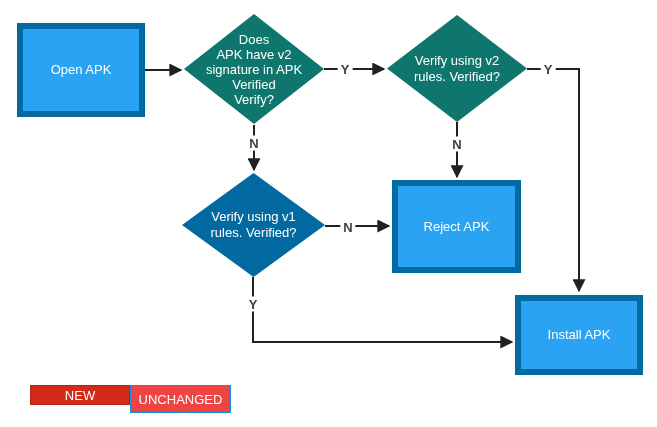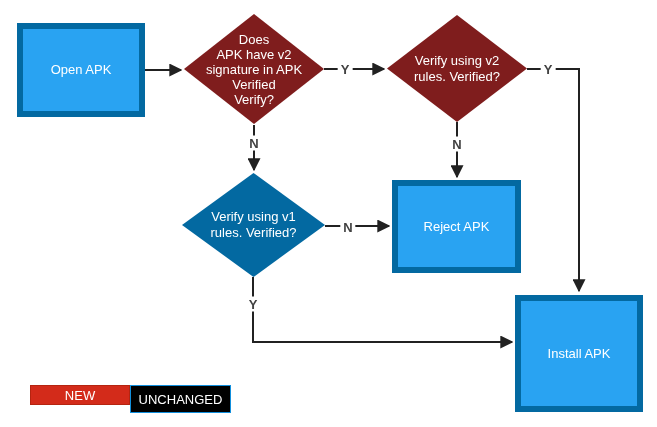--- a/index.html
+++ b/index.html
@@ -30,21 +30,21 @@
     text-align: center;
     color: #ffffff;
     font-size: 13px;
     line-height: 16px;
     box-sizing: border-box;
   }
   .rect.blue { background: #29a3f2; border: 6px solid #0369a1; }
   .diamond {
     clip-path: polygon(50% 0%, 100% 50%, 50% 100%, 0% 50%);
   }
-  .diamond.red { background: #7f1d1d; }
+  .diamond.red { background: #0f766e; }
   .diamond.blue { background: #0369a1; }
   .diamond span { display: block; }
   .edge-label {
     position: absolute;
     transform: translate(-50%, -50%);
     background: #ffffff;
     color: #424242;
     font-size: 13px;
     font-weight: 700;
     padding: 0 3px;
@@ -53,21 +53,21 @@
   .legend-box {
     position: absolute;
     display: flex;
     align-items: center;
     justify-content: center;
     color: #ffffff;
     font-size: 13px;
     box-sizing: border-box;
   }
   .legend-box.red  { background: #d32b1a; border: 1px solid #b52410; }
-  .legend-box.blue { background: #000000; border: 1px solid #118fdd; }
+  .legend-box.blue { background: #ef4444; border: 1px solid #118fdd; }
 </style>
 </head>
 <body>
 
 <div id="canvas">
 
   <svg id="edges">
     <defs>
       <marker id="arrow" viewBox="0 0 10 10" refX="9" refY="5" markerWidth="6.5" markerHeight="6.5" orient="auto">
         <path d="M0,0 L10,5 L0,10 z" style="fill:#212121;stroke:none"></path>
@@ -101,21 +101,21 @@
 
   <div class="node diamond blue" style="left:182px; top:173px; width:143px; height:104px;">
     <span>Verify using v1</span>
     <span>rules. Verified?</span>
   </div>
 
   <div class="node rect blue" style="left:392px; top:180px; width:129px; height:93px;">
     <span>Reject APK</span>
   </div>
 
-  <div class="node rect blue" style="left:515px; top:295px; width:128px; height:117px;">
+  <div class="node rect blue" style="left:515px; top:295px; width:128px; height:80px;">
     <span>Install APK</span>
   </div>
 
   <div class="edge-label" style="left:345px; top:69px;">Y</div>
   <div class="edge-label" style="left:254px; top:143px;">N</div>
   <div class="edge-label" style="left:548px; top:69px;">Y</div>
   <div class="edge-label" style="left:457px; top:144px;">N</div>
   <div class="edge-label" style="left:348px; top:227px;">N</div>
   <div class="edge-label" style="left:253px; top:304px;">Y</div>
 

